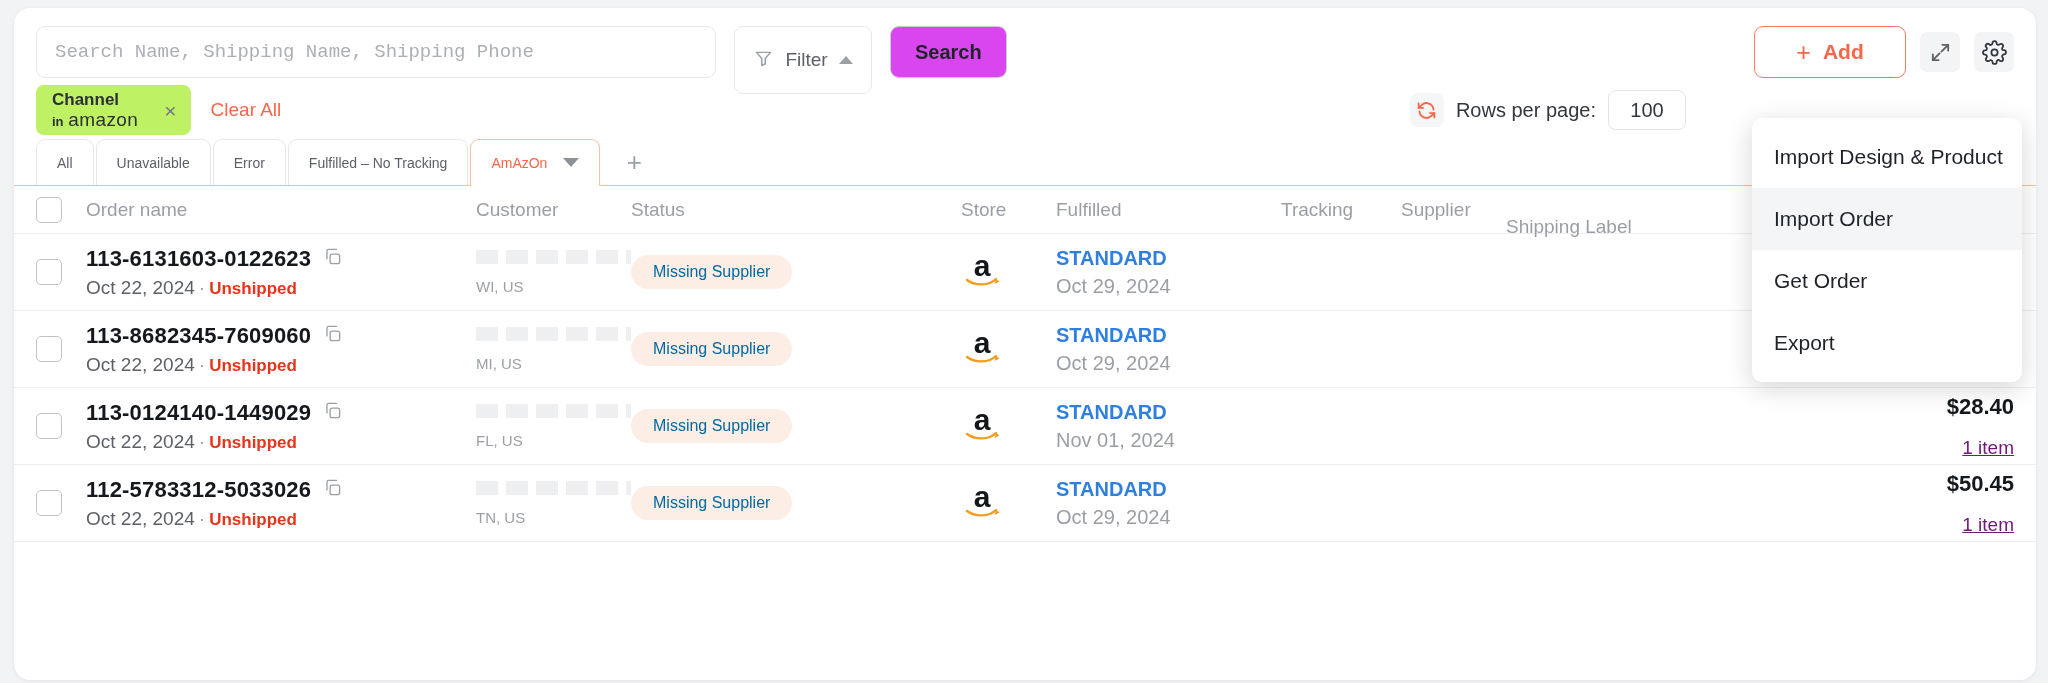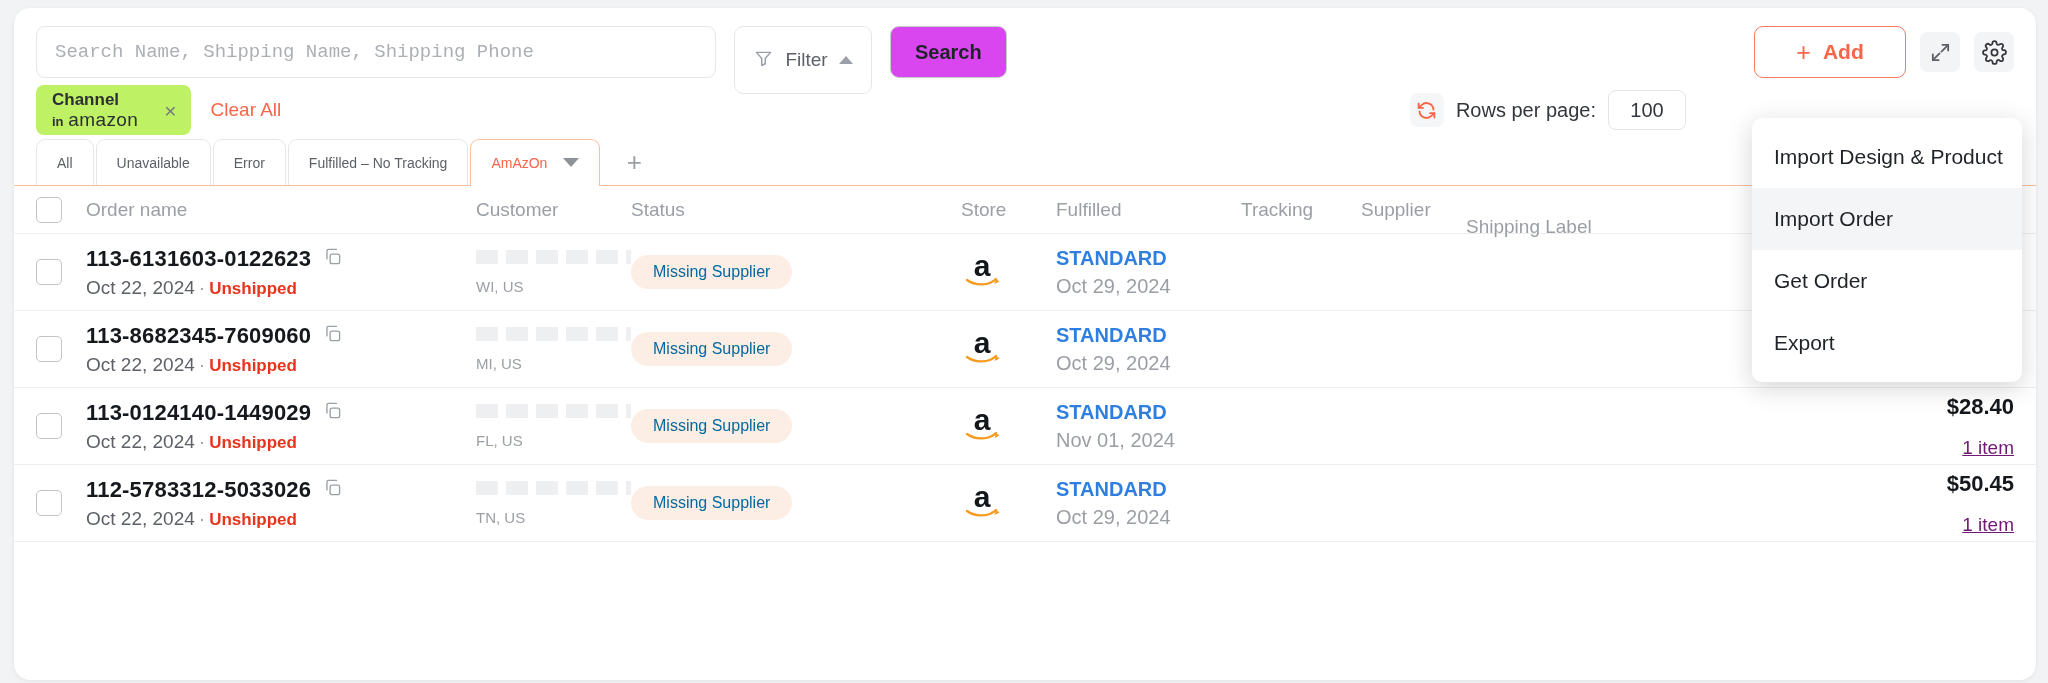--- a/index.html
+++ b/index.html
@@ -228,21 +228,21 @@
     flex: none;
     cursor: pointer;
   }
 
   .c-check   { width: 50px; flex: none; }
   .c-order   { width: 390px; flex: none; }
   .c-cust    { width: 155px; flex: none; }
   .c-status  { width: 330px; flex: none; }
   .c-store   { width: 95px;  flex: none; }
   .c-ship    { width: 185px; flex: none; }
-  .c-track   { width: 120px; flex: none; }
+  .c-track   { width: 120px; flex: none; margin-left: 40px; }
   .c-supp    { width: 105px; flex: none; }
   .c-label   { width: 180px; flex: none; margin-top: 34px; }
   .c-total   { flex: 1; text-align: right; }
 
   .order-line1 {
     display: flex; align-items: flex-start; gap: 12px;
     font-size: 22px; font-weight: 700; color: #15181c;
     letter-spacing: .2px;
   }
   .order-line2 {

